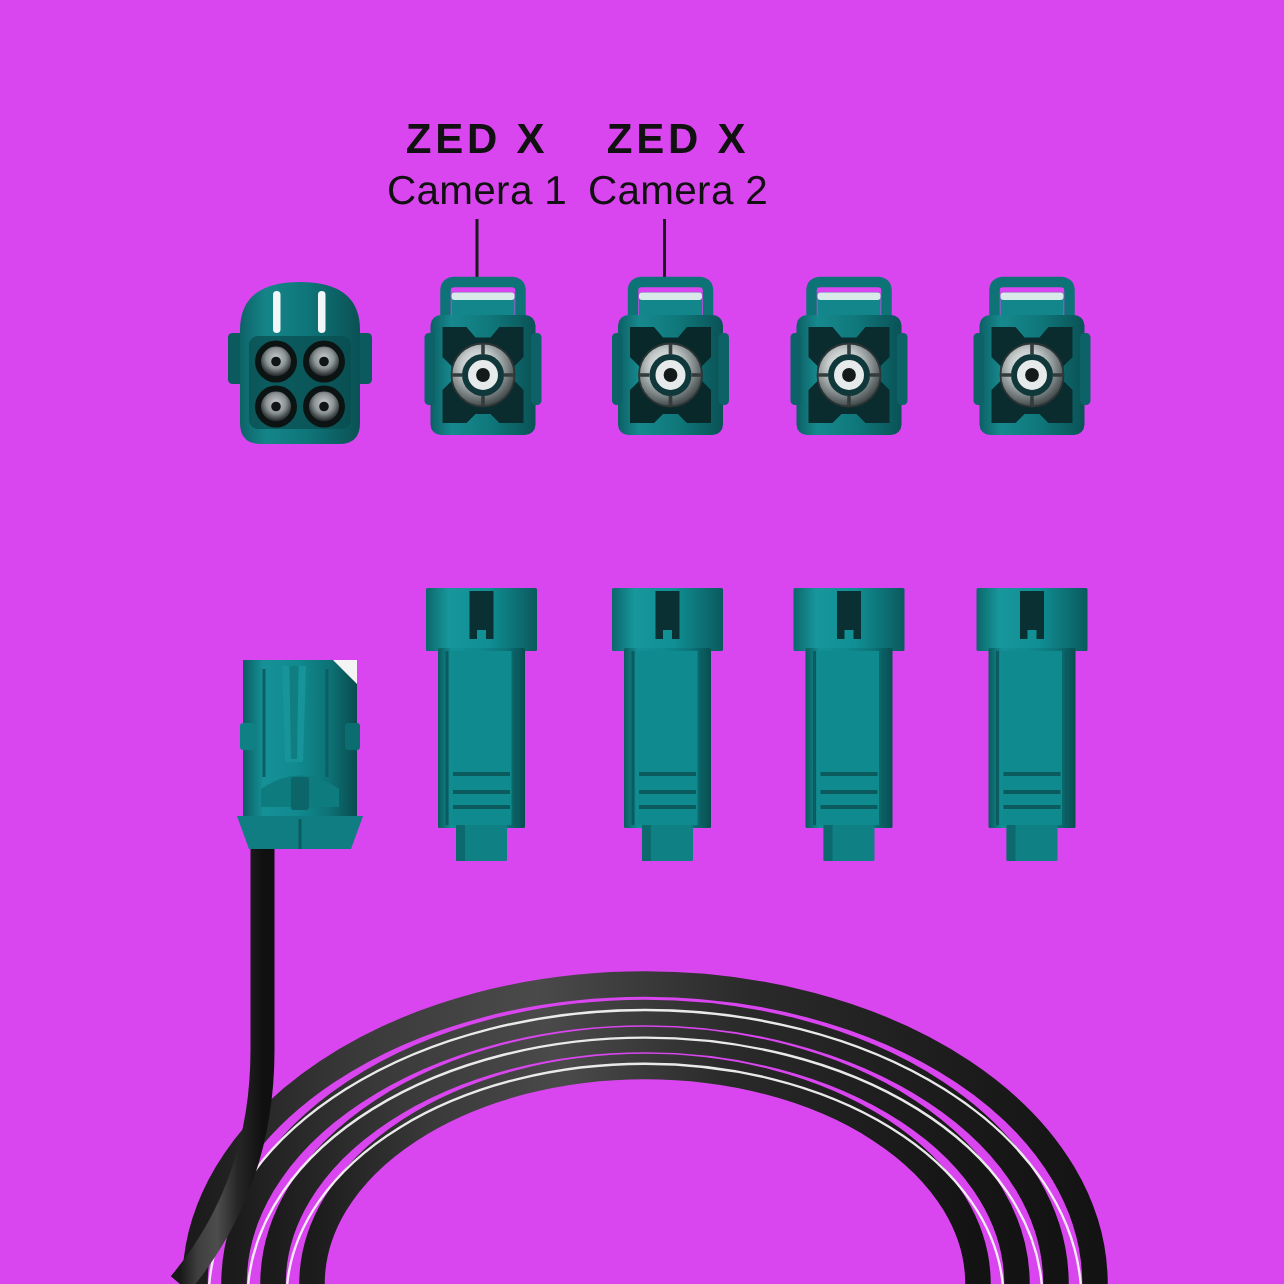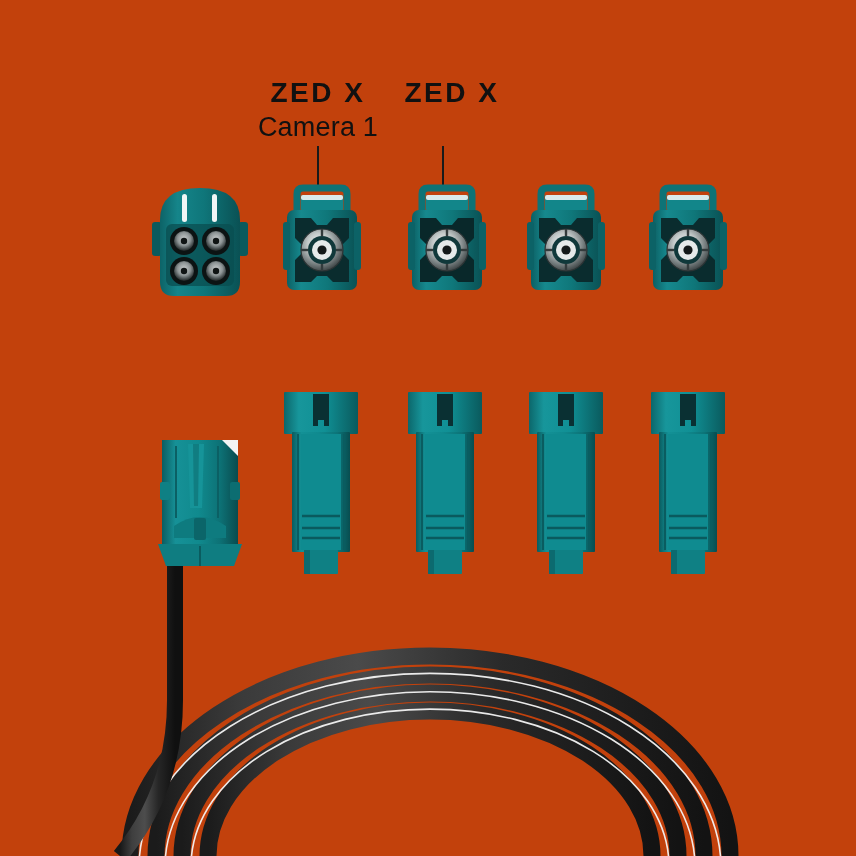--- a/index.html
+++ b/index.html
@@ -8,21 +8,21 @@
     background: #ffffff;
   }
   body {
     font-family: "Liberation Sans", sans-serif;
   }
 
   #stage {
     position: relative;
     width: 856px;
     height: 856px;
-    background: #c2410c;
+    background: #d946ef;
     overflow: hidden;
   }
 
   
   .label-group {
     position: absolute;
     text-align: center;
     width: 160px;
   }
   .label-title {
@@ -116,20 +116,21 @@
   </svg>
 
   <div class="label-group" style="left:238px; top:78px;">
     <div class="label-title">ZED X</div>
     <div class="label-sub">Camera 1</div>
   </div>
   <div class="leader-line" style="left:317px; top:146px; height:40px;"></div>
 
   <div class="label-group" style="left:372px; top:78px;">
     <div class="label-title">ZED X</div>
+    <div class="label-sub">Camera 2</div>
   </div>
   <div class="leader-line" style="left:442px; top:146px; height:40px;"></div>
 
   <svg class="top-socket" style="left:150px; top:184px;" width="100" height="116" viewBox="0 0 100 116">
     <defs>
       <linearGradient id="qsBody" x1="0" y1="0" x2="1" y2="0">
         <stop offset="0%" stop-color="#0d6367"></stop>
         <stop offset="22%" stop-color="#15858a"></stop>
         <stop offset="55%" stop-color="#0f767a"></stop>
         <stop offset="100%" stop-color="#0a5154"></stop>

